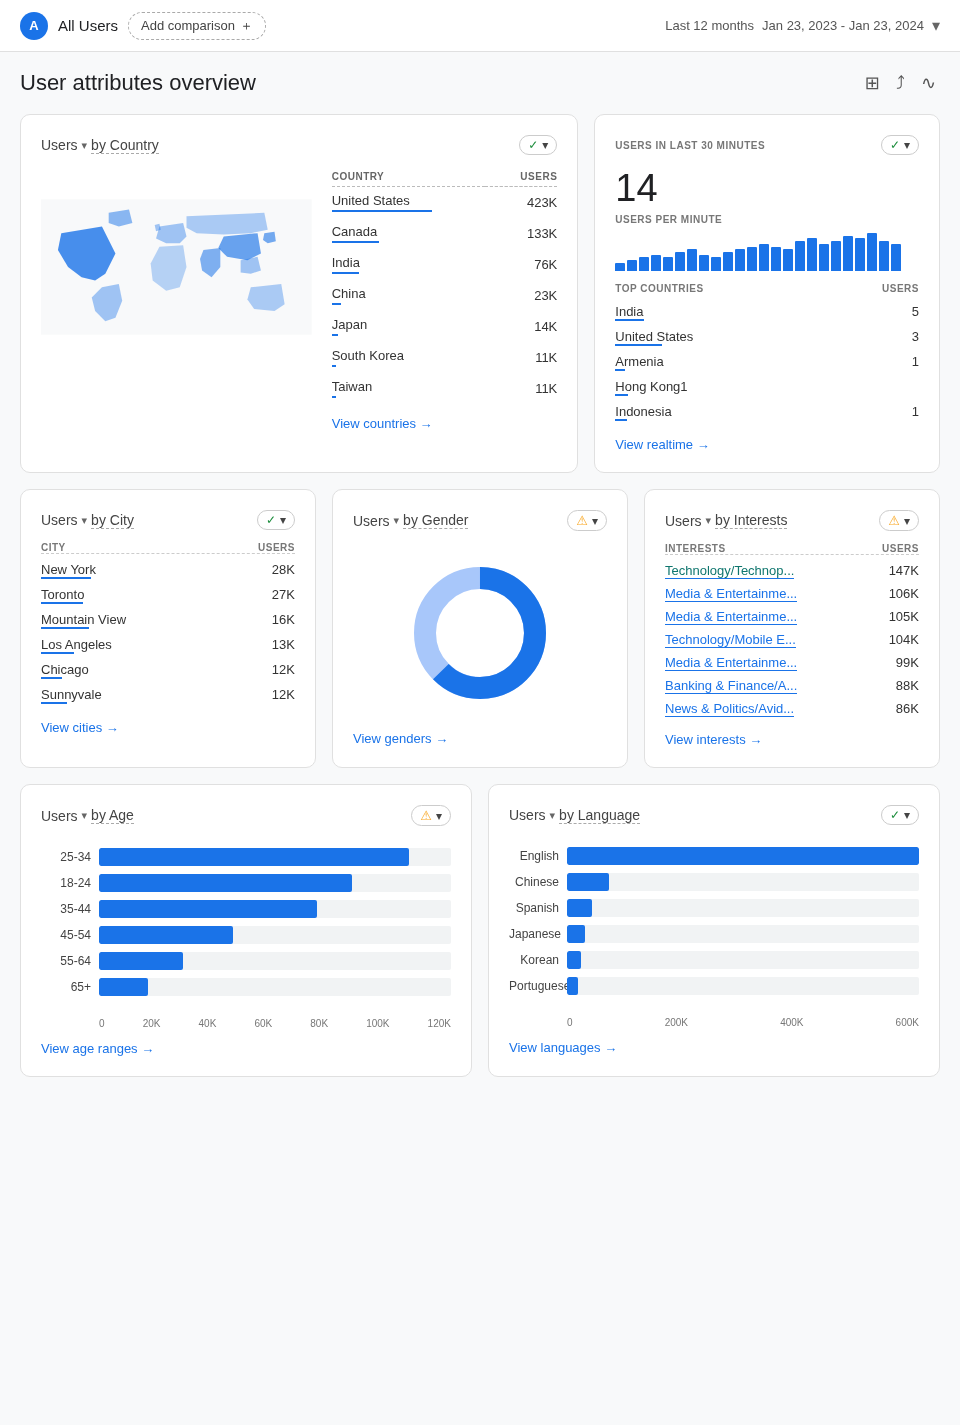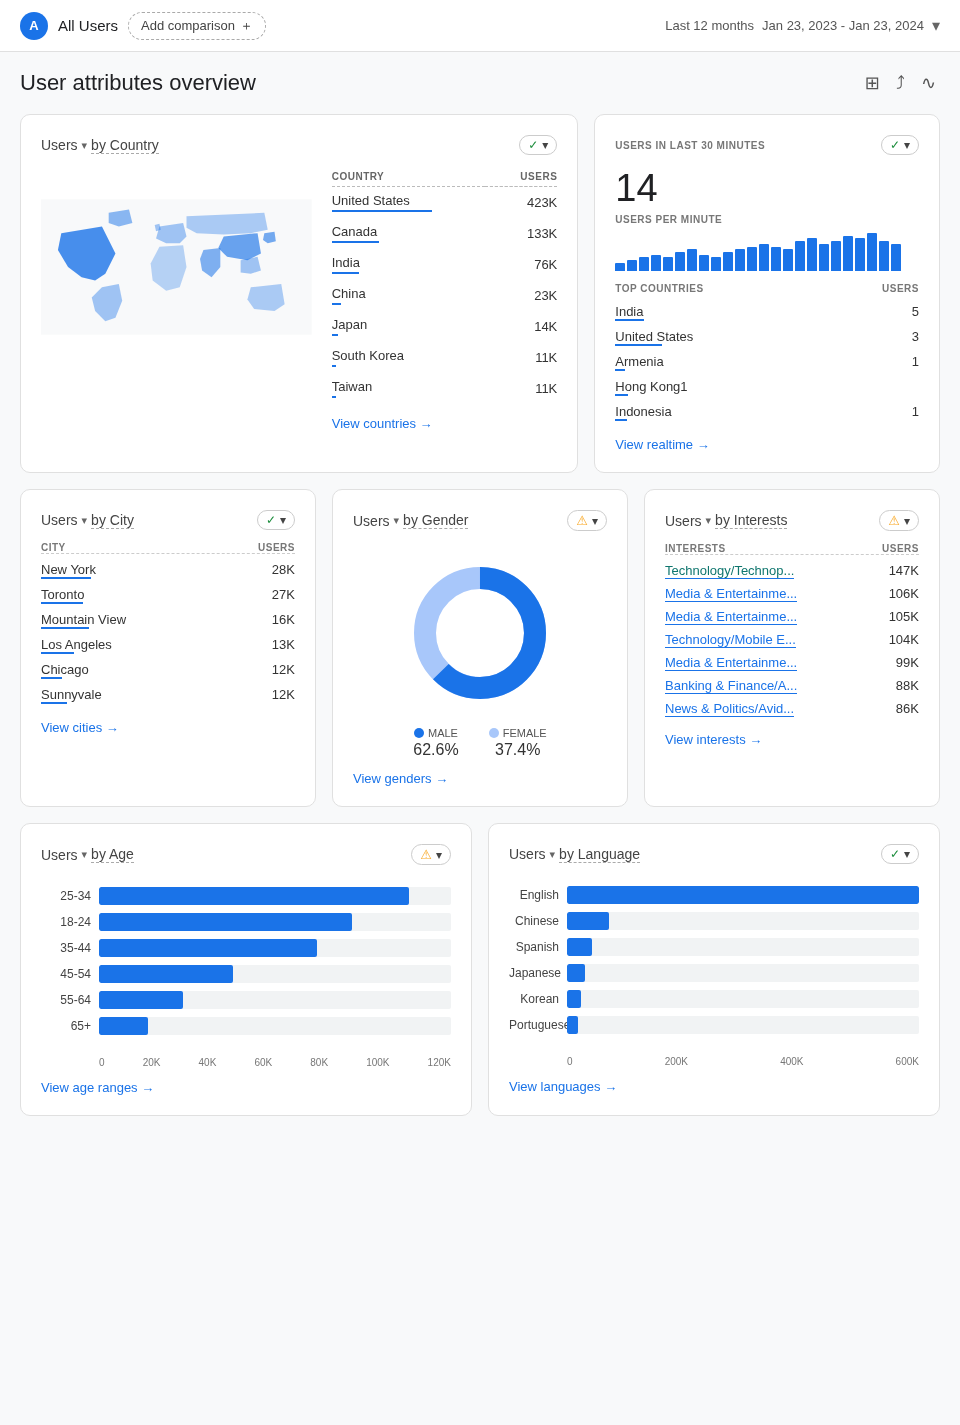--- a/index.html
+++ b/index.html
@@ -416,36 +416,20 @@
         </div>
       </div>
 
       <div class="donut-container">
         <svg width="160" height="160" viewBox="0 0 160 160">
           <circle cx="80" cy="80" r="55" fill="none" stroke="#a8c7fa" stroke-width="22"></circle>
 
           <circle cx="80" cy="80" r="55" fill="none" stroke="#1a73e8" stroke-width="22" stroke-dasharray="216 129" stroke-dashoffset="0" transform="rotate(-90 80 80)"></circle>
         </svg>
       </div>
-      <div class="gender-legend">
-        <div class="legend-item">
-          <div class="legend-label">
-            <span class="legend-dot" style="background:#1a73e8;"></span>
-            <span>MALE</span>
-          </div>
-          <div class="legend-value">62.6%</div>
-        </div>
-        <div class="legend-item">
-          <div class="legend-label">
-            <span class="legend-dot" style="background:#a8c7fa;"></span>
-            <span>FEMALE</span>
-          </div>
-          <div class="legend-value">37.4%</div>
-        </div>
-      </div>
       <div class="view-link-container">
         <a class="view-link">View genders →</a>
       </div>
     </div>
 
     <div class="card col-third">
       <div class="card-header">
         <div class="card-title">
           <span>Users</span>
           <span style="font-size:11px;color:#666;">▾</span>

